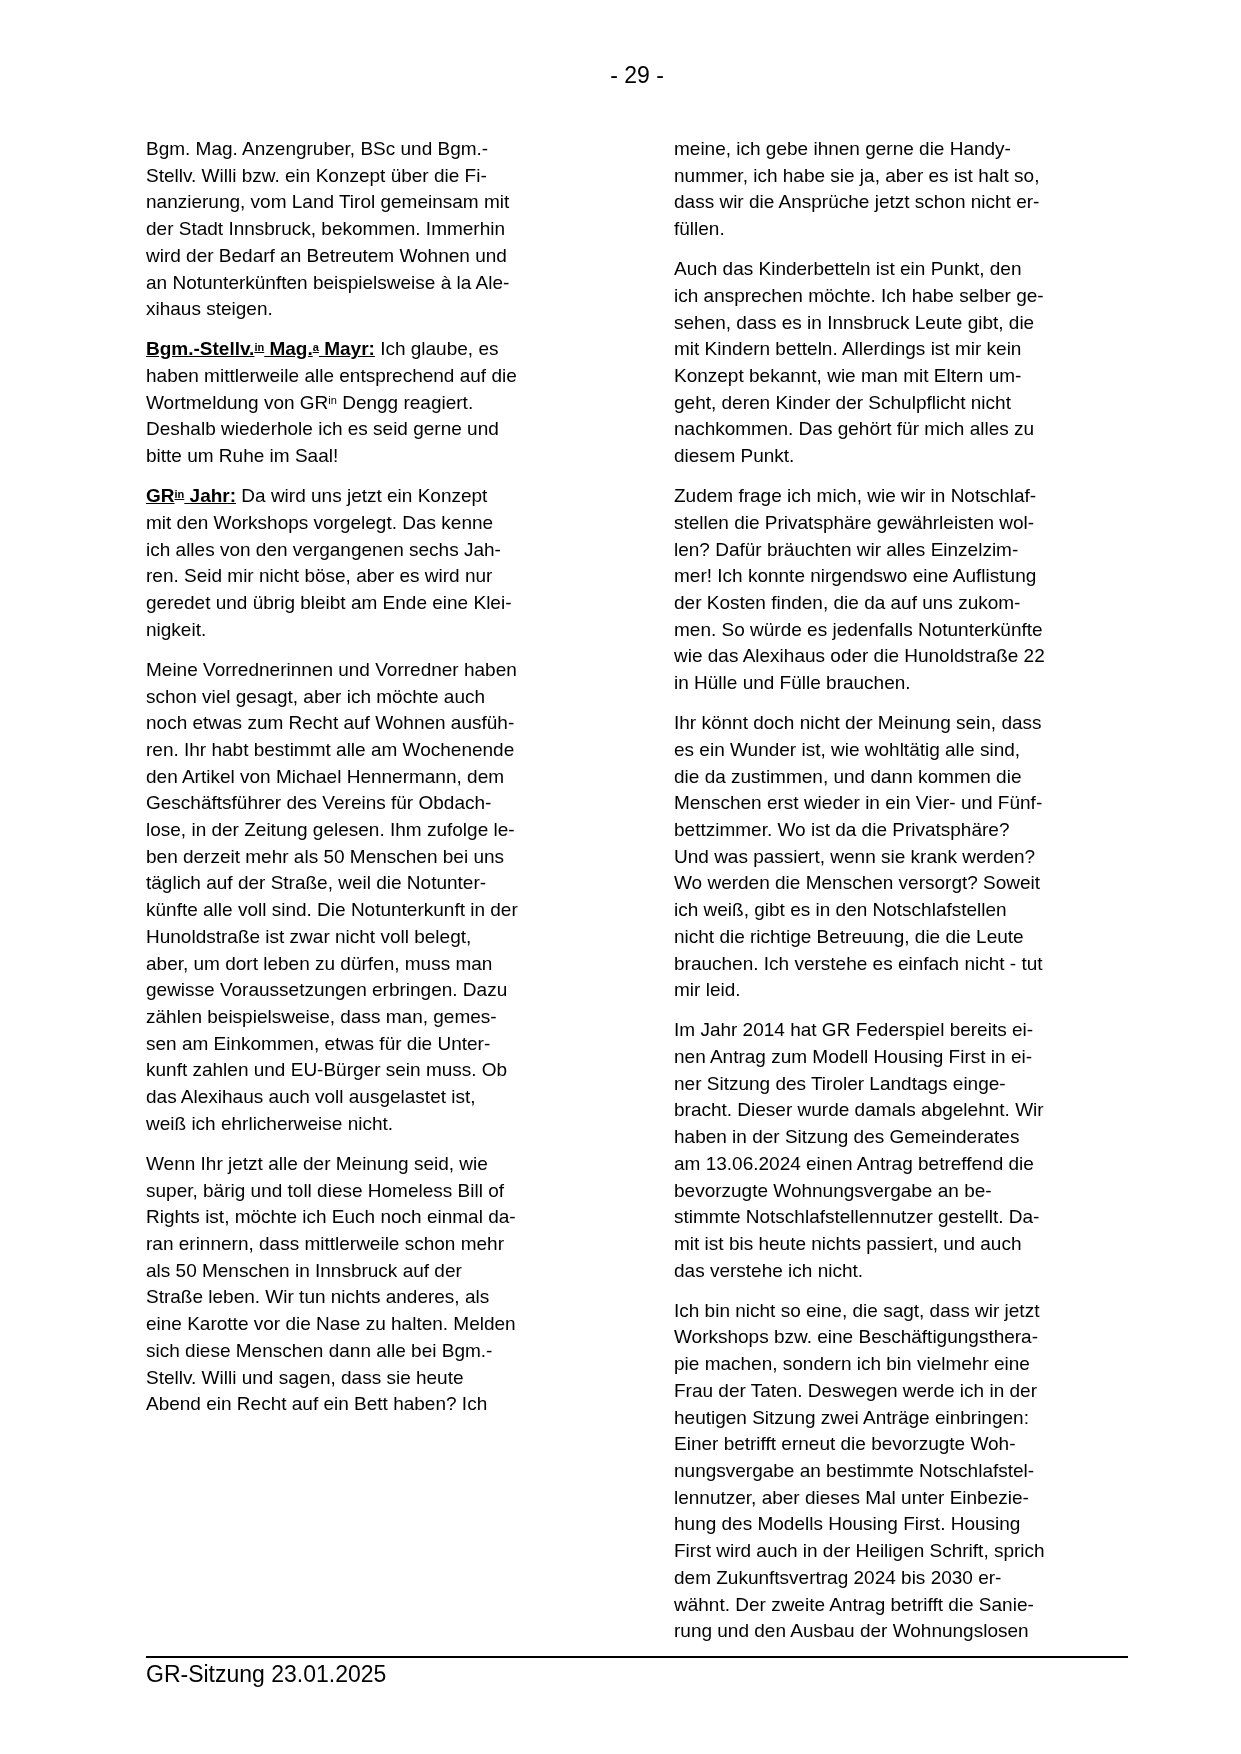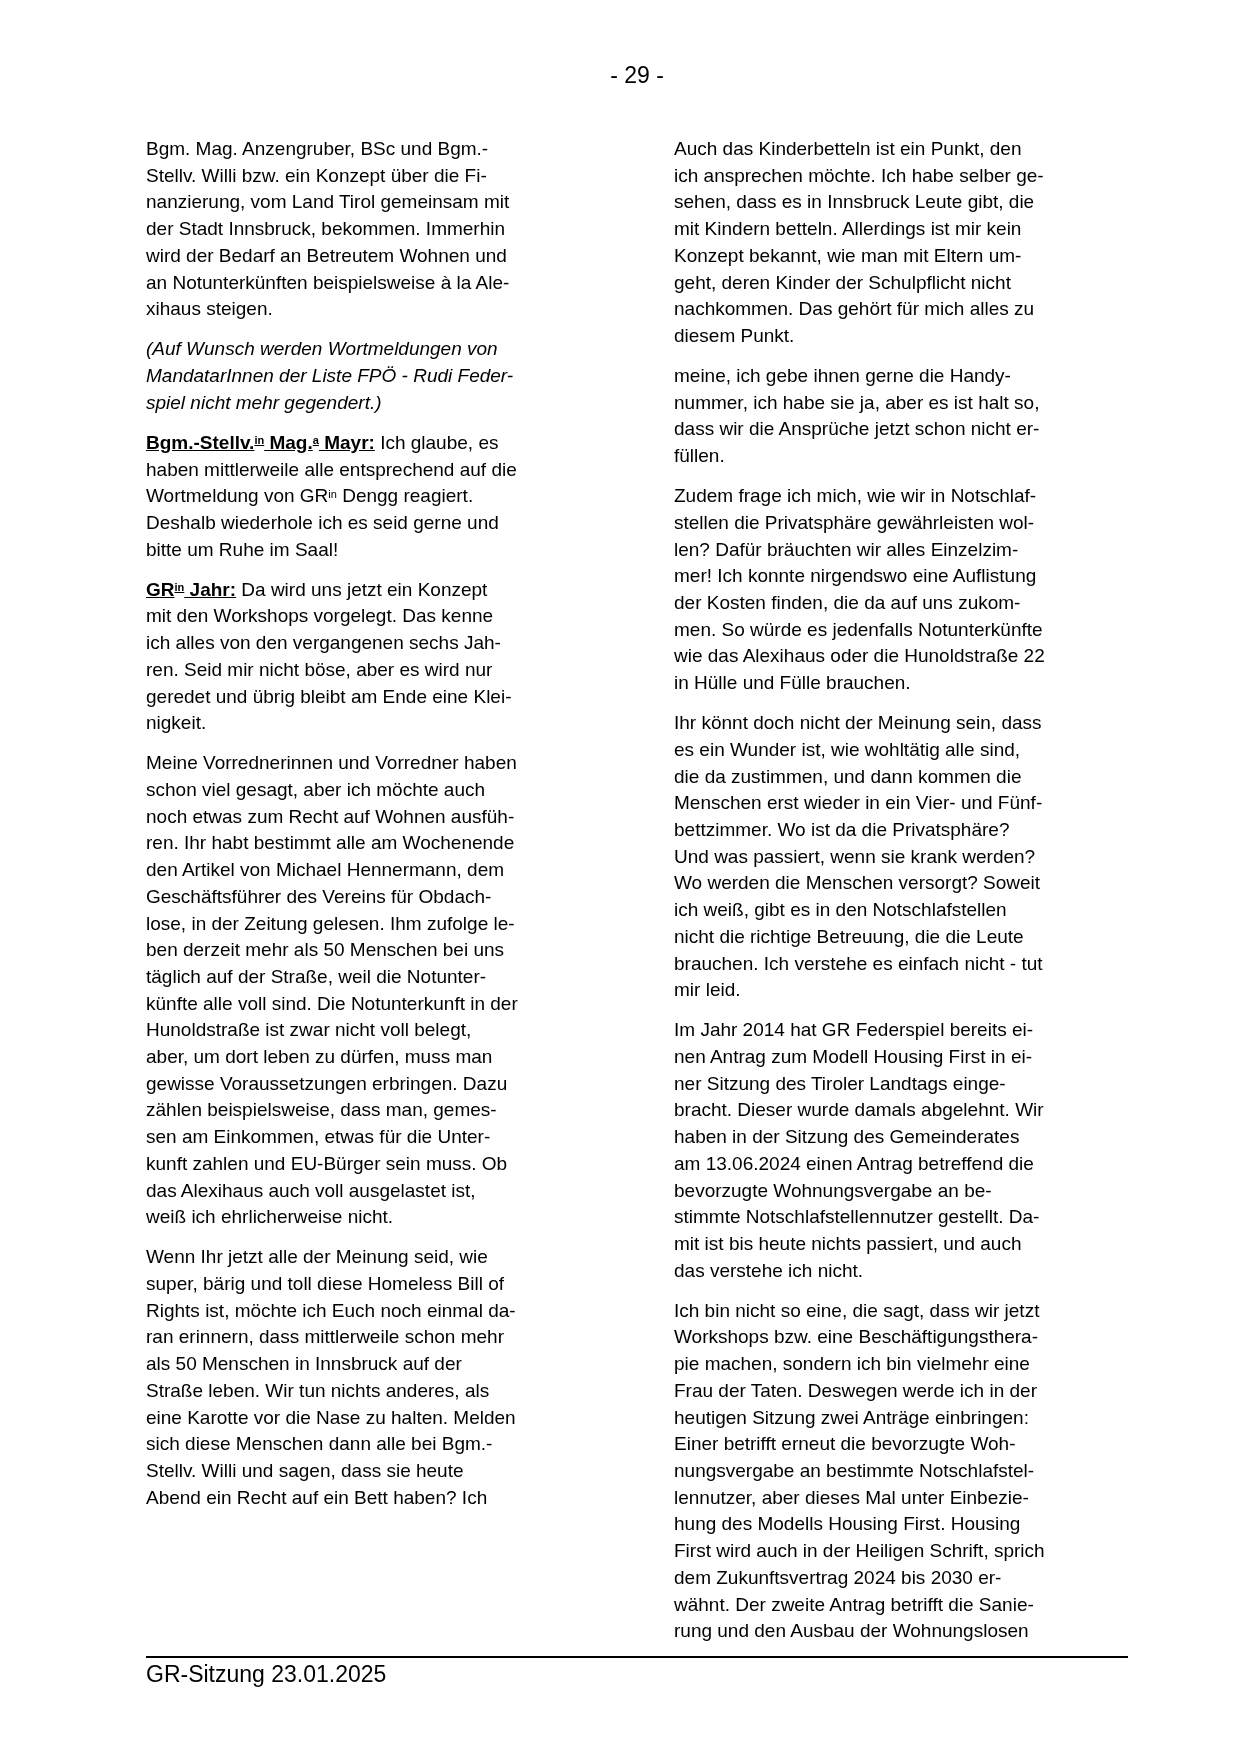--- a/index.html
+++ b/index.html
@@ -75,23 +75,20 @@
 
   <div class="columns">
     <div class="col col-left" id="col-left">
         <p class="para"><span>Bgm. Mag. Anzengruber, BSc und Bgm.-
 Stellv. Willi bzw. ein Konzept über die Fi-
 nanzierung, vom Land Tirol gemeinsam mit
 der Stadt Innsbruck, bekommen. Immerhin
 wird der Bedarf an Betreutem Wohnen und
 an Notunterkünften beispielsweise à la Ale-
 xihaus steigen.</span></p>
-        <p class="para italic"><span>(Auf Wunsch werden Wortmeldungen von
-MandatarInnen der Liste FPÖ - Rudi Feder-
-spiel nicht mehr gegendert.)</span></p>
         <p class="para"><span class="b">Bgm.-Stellv.</span><span class="b sup">in</span><span class="b"> Mag.</span><span class="b sup">a</span><span class="b"> Mayr:</span><span> Ich glaube, es
 haben mittlerweile alle entsprechend auf die
 Wortmeldung von GR</span><span class="sup">in</span><span> Dengg reagiert.
 Deshalb wiederhole ich es seid gerne und
 bitte um Ruhe im Saal!</span></p>
         <p class="para"><span class="b">GR</span><span class="b sup">in</span><span class="b"> Jahr:</span><span> Da wird uns jetzt ein Konzept
 mit den Workshops vorgelegt. Das kenne
 ich alles von den vergangenen sechs Jah-
 ren. Seid mir nicht böse, aber es wird nur
 geredet und übrig bleibt am Ende eine Klei-
@@ -119,32 +116,32 @@
 Rights ist, möchte ich Euch noch einmal da-
 ran erinnern, dass mittlerweile schon mehr
 als 50 Menschen in Innsbruck auf der
 Straße leben. Wir tun nichts anderes, als
 eine Karotte vor die Nase zu halten. Melden
 sich diese Menschen dann alle bei Bgm.-
 Stellv. Willi und sagen, dass sie heute
 Abend ein Recht auf ein Bett haben? Ich</span></p>
       </div>
     <div class="col col-right" id="col-right">
+        <p class="para"><span>meine, ich gebe ihnen gerne die Handy-
+nummer, ich habe sie ja, aber es ist halt so,
+dass wir die Ansprüche jetzt schon nicht er-
+füllen.</span></p>
         <p class="para"><span>Auch das Kinderbetteln ist ein Punkt, den
 ich ansprechen möchte. Ich habe selber ge-
 sehen, dass es in Innsbruck Leute gibt, die
 mit Kindern betteln. Allerdings ist mir kein
 Konzept bekannt, wie man mit Eltern um-
 geht, deren Kinder der Schulpflicht nicht
 nachkommen. Das gehört für mich alles zu
 diesem Punkt.</span></p>
-        <p class="para"><span>meine, ich gebe ihnen gerne die Handy-
-nummer, ich habe sie ja, aber es ist halt so,
-dass wir die Ansprüche jetzt schon nicht er-
-füllen.</span></p>
         <p class="para"><span>Zudem frage ich mich, wie wir in Notschlaf-
 stellen die Privatsphäre gewährleisten wol-
 len? Dafür bräuchten wir alles Einzelzim-
 mer! Ich konnte nirgendswo eine Auflistung
 der Kosten finden, die da auf uns zukom-
 men. So würde es jedenfalls Notunterkünfte
 wie das Alexihaus oder die Hunoldstraße 22
 in Hülle und Fülle brauchen.</span></p>
         <p class="para"><span>Ihr könnt doch nicht der Meinung sein, dass
 es ein Wunder ist, wie wohltätig alle sind,

